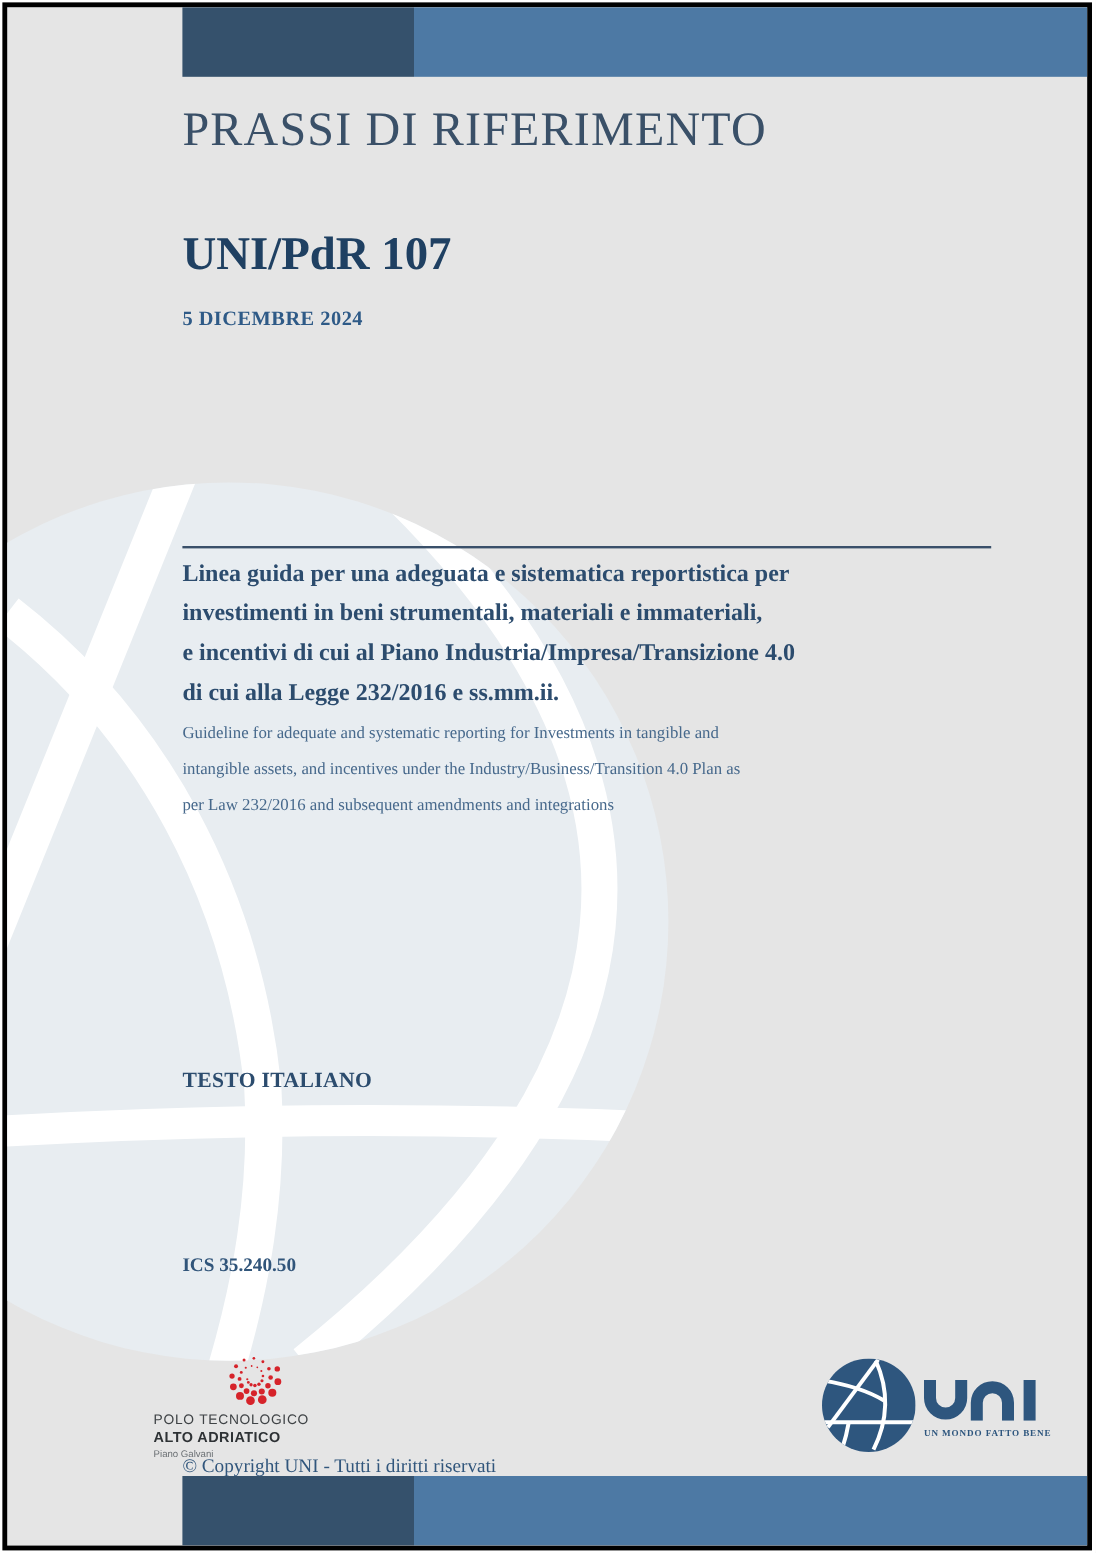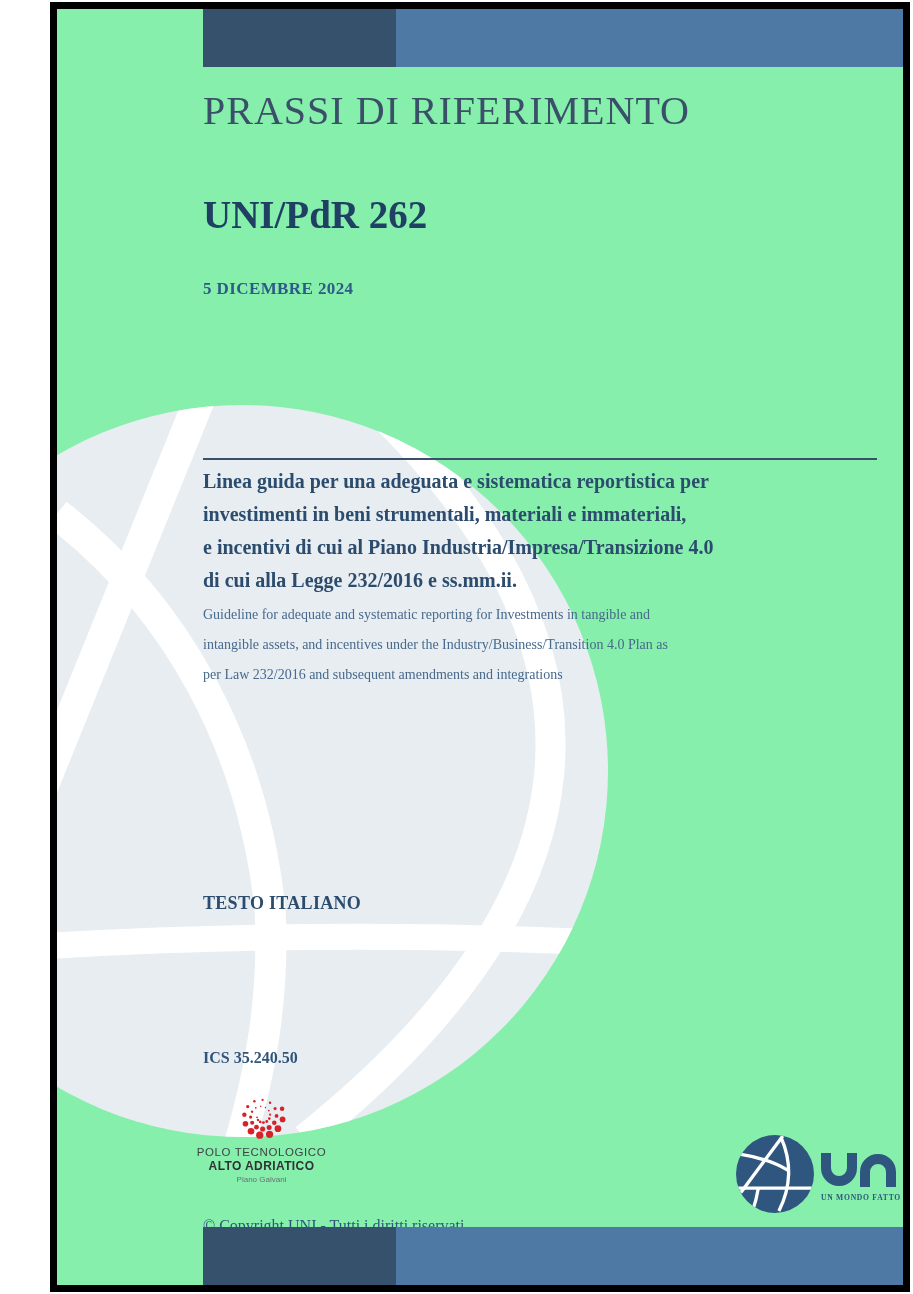--- a/index.html
+++ b/index.html
@@ -1,47 +1,47 @@
 <!DOCTYPE html>
 <html><head>
 <meta charset="utf-8">
 <style>
   html,body{margin:0;padding:0;background:#fff;}
   .frame{position:relative;width:913px;height:1294px;background:#fff;box-sizing:border-box;}
-  .page{position:absolute;left:2px;top:2px;right:3px;bottom:2px;border:7px solid #000000;
-        background:#86efac;overflow:hidden;margin-left:48px;}
+  .page{position:absolute;left:2px;top:2px;right:3px;bottom:2px;border:4px solid #000000;
+        background:#e5e5e5;overflow:hidden;}
   .serif{font-family:"Liberation Serif","DejaVu Serif",serif;}
   .sans{font-family:"Liberation Sans","DejaVu Sans",sans-serif;}
 
   
   .bar{position:absolute;left:146px;right:0;height:58px;}
   .bar-top{top:0;}
   .bar-bottom{bottom:0;}
   .bar .seg-dark{position:absolute;left:0;top:0;bottom:0;width:193px;background:#35516c;}
   .bar .seg-light{position:absolute;left:193px;top:0;bottom:0;right:0;background:#4d79a4;}
 
   
   .watermark{position:absolute;left:0;top:0;width:909px;height:1286px;pointer-events:none;}
 
   
   .doc-type{position:absolute;left:146px;top:78px;font-size:40px;letter-spacing:1px;color:#3a5068;}
   .doc-code{position:absolute;left:146px;top:183px;font-size:39px;font-weight:bold;color:#1f4062;}
-  .doc-date{position:absolute;left:146px;top:270px;font-size:17px;font-weight:bold;color:#2e5a87;letter-spacing:.4px;}
+  .doc-date{position:absolute;left:146px;top:250px;font-size:17px;font-weight:bold;color:#2e5a87;letter-spacing:.4px;}
 
   .title-rule{position:absolute;left:146px;top:449px;width:674px;height:0;border-top:2px solid #3a506a;}
   .title-it{position:absolute;left:146px;top:456px;width:700px;font-size:20px;line-height:33px;
             font-weight:bold;color:#2c4c6e;white-space:pre;}
   .title-en{position:absolute;left:146px;top:591px;width:700px;font-size:14px;line-height:30px;
             color:#47698c;white-space:pre;}
 
   .lang-label{position:absolute;left:146px;top:884px;font-size:18px;font-weight:bold;color:#2c4c6e;letter-spacing:.3px;}
   .ics-code{position:absolute;left:146px;top:1040px;font-size:16px;font-weight:bold;color:#31557a;}
 
   
-  .polo{position:absolute;left:122px;top:1082px;width:165px;text-align:center;}
+  .polo{position:absolute;left:122px;top:1117px;width:165px;text-align:left;}
   .polo svg{display:block;margin:0 auto;}
   .polo-l1{font-size:11.5px;color:#3f4346;letter-spacing:.6px;margin-top:3px;}
   .polo-l2{font-size:12px;font-weight:bold;color:#2e3235;letter-spacing:.4px;margin-top:1px;}
   .polo-l3{font-size:8px;color:#6a6f73;margin-top:2px;}
 
   
   .uni-logo{position:absolute;left:679px;top:1126px;width:190px;height:85px;}
   .uni-globe{position:absolute;left:0;top:0;}
   .uni-word{position:absolute;left:84px;top:18px;}
   .uni-tagline{position:absolute;left:85px;top:58px;font-size:7.6px;font-weight:bold;
@@ -69,21 +69,21 @@
         <path d="M -185,950 Q 190,916 556,934" stroke-width="26"></path>
       </g>
     </svg>
 
     <div class="bar bar-top">
       <div class="seg-dark"></div>
       <div class="seg-light"></div>
     </div>
 
     <div class="serif doc-type">PRASSI DI RIFERIMENTO</div>
-    <div class="serif doc-code">UNI/PdR 262</div>
+    <div class="serif doc-code">UNI/PdR 107</div>
     <div class="serif doc-date">5 DICEMBRE 2024</div>
 
     <div class="title-rule"></div>
     <div class="serif title-it">Linea guida per una adeguata e sistematica reportistica per
 investimenti in beni strumentali, materiali e immateriali,
 e incentivi di cui al Piano Industria/Impresa/Transizione 4.0
 di cui alla Legge 232/2016 e ss.mm.ii.</div>
     <div class="serif title-en">Guideline for adequate and systematic reporting for Investments in tangible and
 intangible assets, and incentives under the Industry/Business/Transition 4.0 Plan as
 per Law 232/2016 and subsequent amendments and integrations</div>

